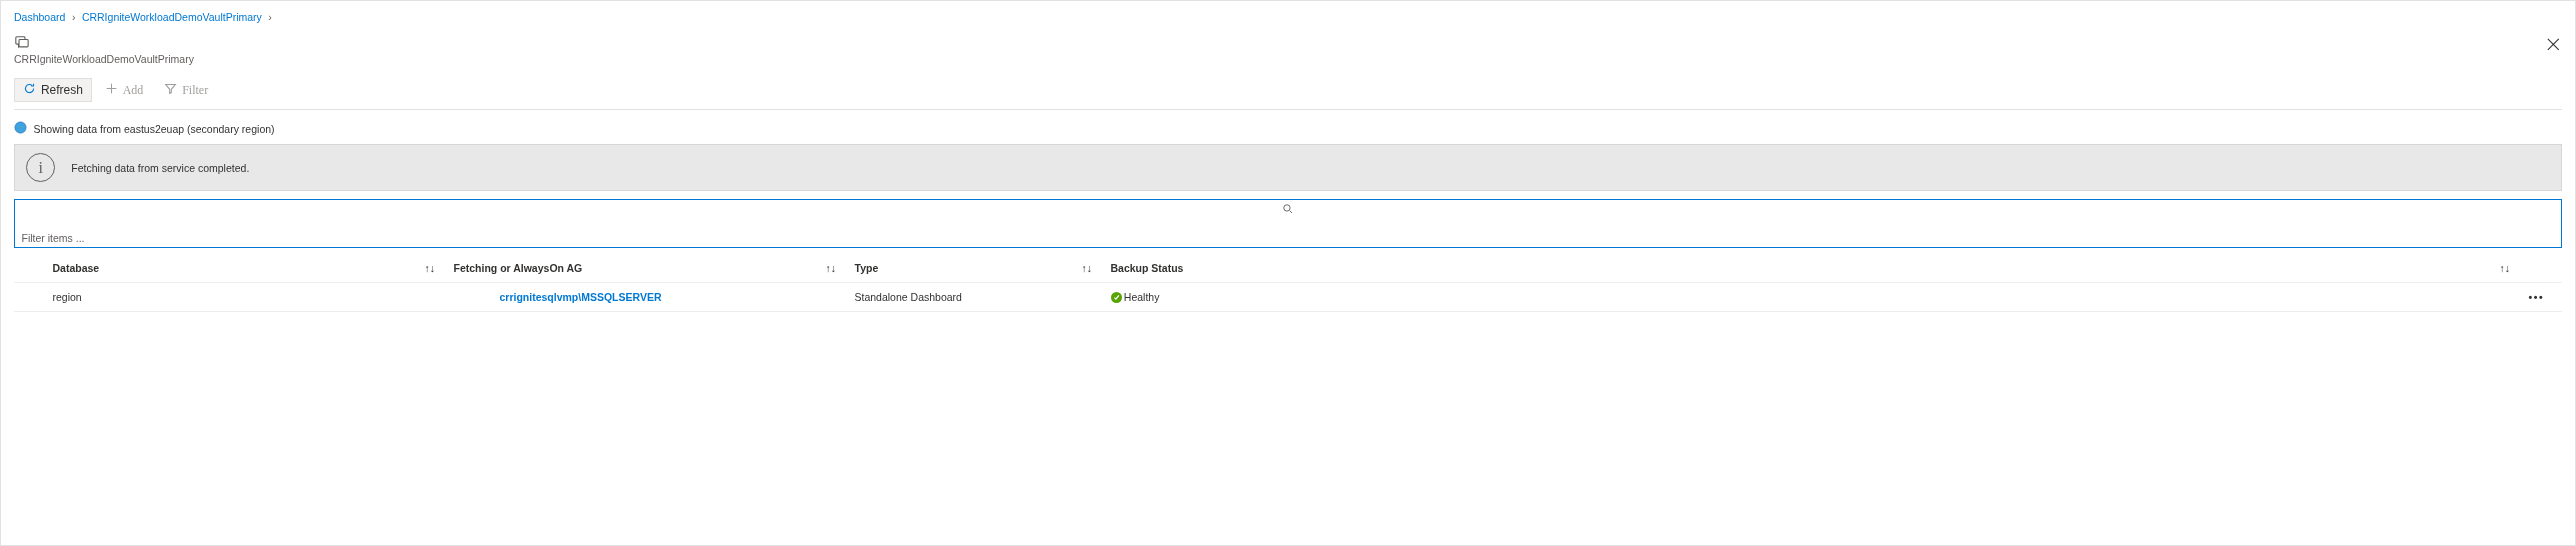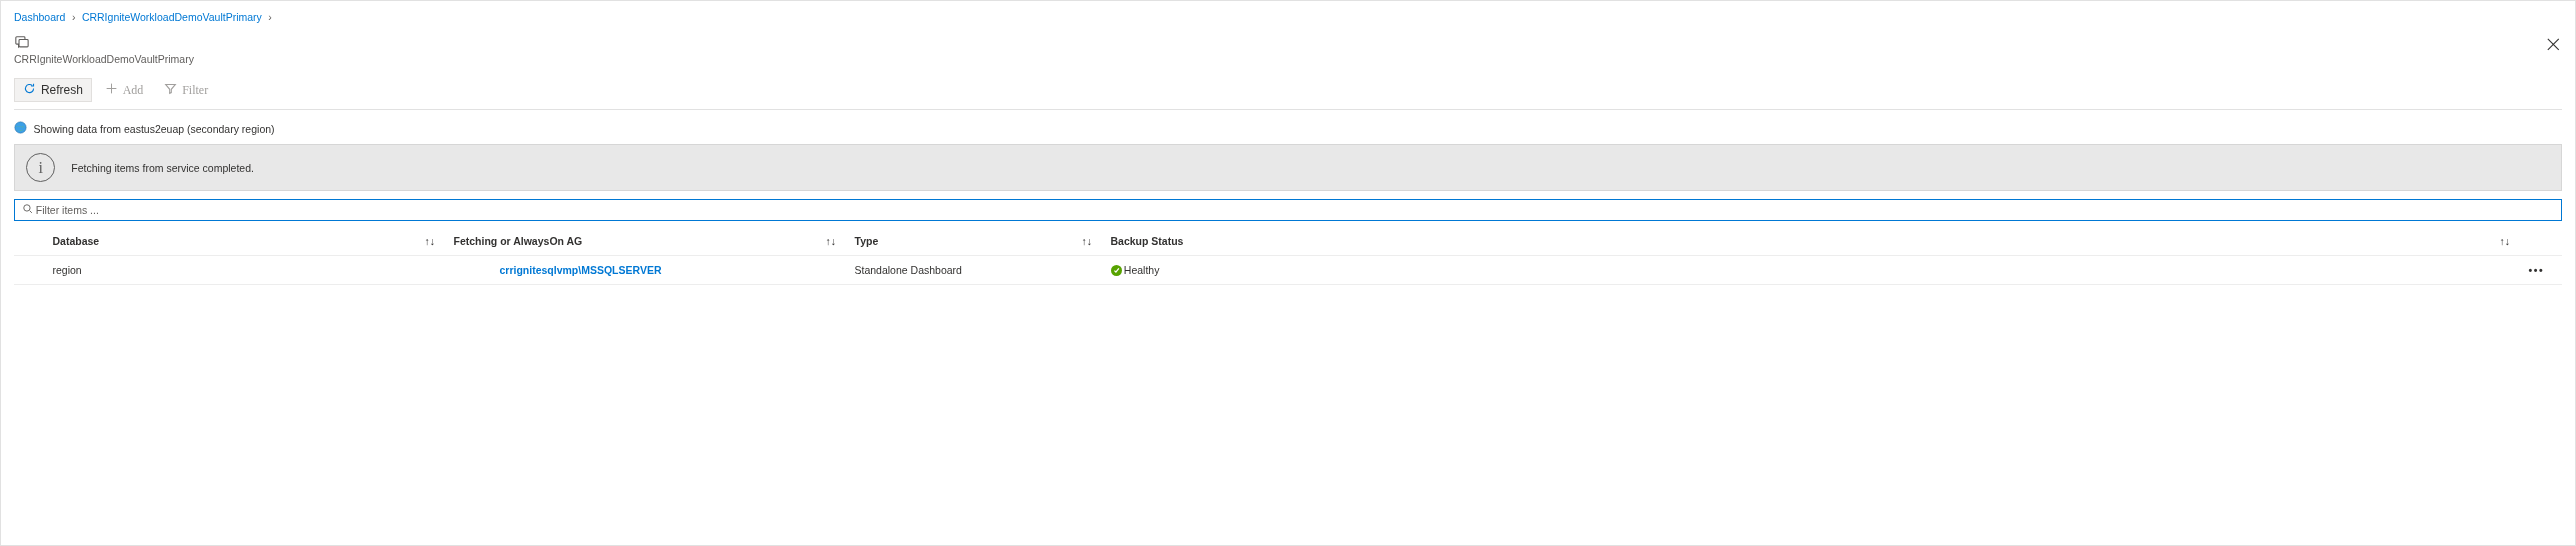--- a/index.html
+++ b/index.html
@@ -104,24 +104,25 @@
     display: flex; align-items: center; justify-content: center;
     font-family: Georgia, serif;
     font-size: 16px;
     color: #606060;
   }
   .info-text { font-size: 10.5px; color: #323130; }
   
   .filter-box {
     display: flex;
     align-items: center;
-    gap: 3px;
+    gap: 15px;
     border: 1.6px solid #0078d4;
     padding: 3.2px 6.5px;
     margin-bottom: 6.5px;
+    flex-direction: column;
   }
   .filter-box input {
     border: none;
     outline: none;
     font-size: 10.5px;
     width: 100%;
     font-family: inherit;
     color: #323130;
   }
   .filter-box input::placeholder { color: #605e5c; }
@@ -222,21 +223,21 @@
         <path d="M2 7c2-1 3 1 5 0s3 2 5 0" fill="#7cc04b"></path>
         <path d="M3 11c1 1 3 0 4 1s3-1 4 0" fill="#7cc04b"></path>
         <circle cx="8" cy="8" r="7" fill="none" stroke="#2b6aa0" stroke-width="0.6"></circle>
       </svg>
     </span>
     <span>Showing data from eastus2euap (secondary region)</span>
   </div>
 
   <div class="info-banner">
     <div class="info-icon-circle">i</div>
-    <div class="info-text">Fetching items from service completed.</div>
+    <div class="info-text">Fetching data from service completed.</div>
   </div>
 
   <div class="filter-box">
     <span>
       <svg viewBox="0 0 16 16" fill="none" stroke="currentColor" stroke-width="1.3">
         <circle cx="7" cy="7" r="4.5"></circle>
           <line x1="11" y1="11" x2="14" y2="14"></line>
       </svg>
     </span>
     <input type="text" placeholder="Filter items ..." style="">

